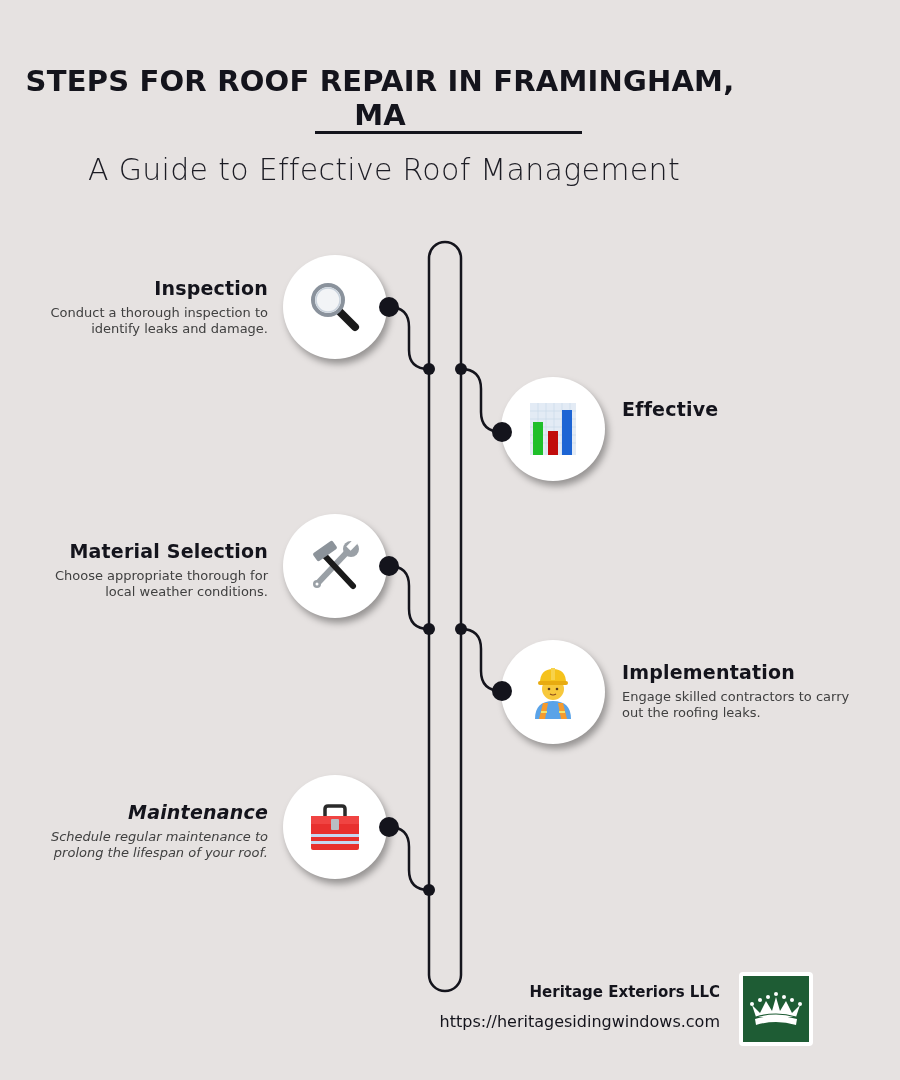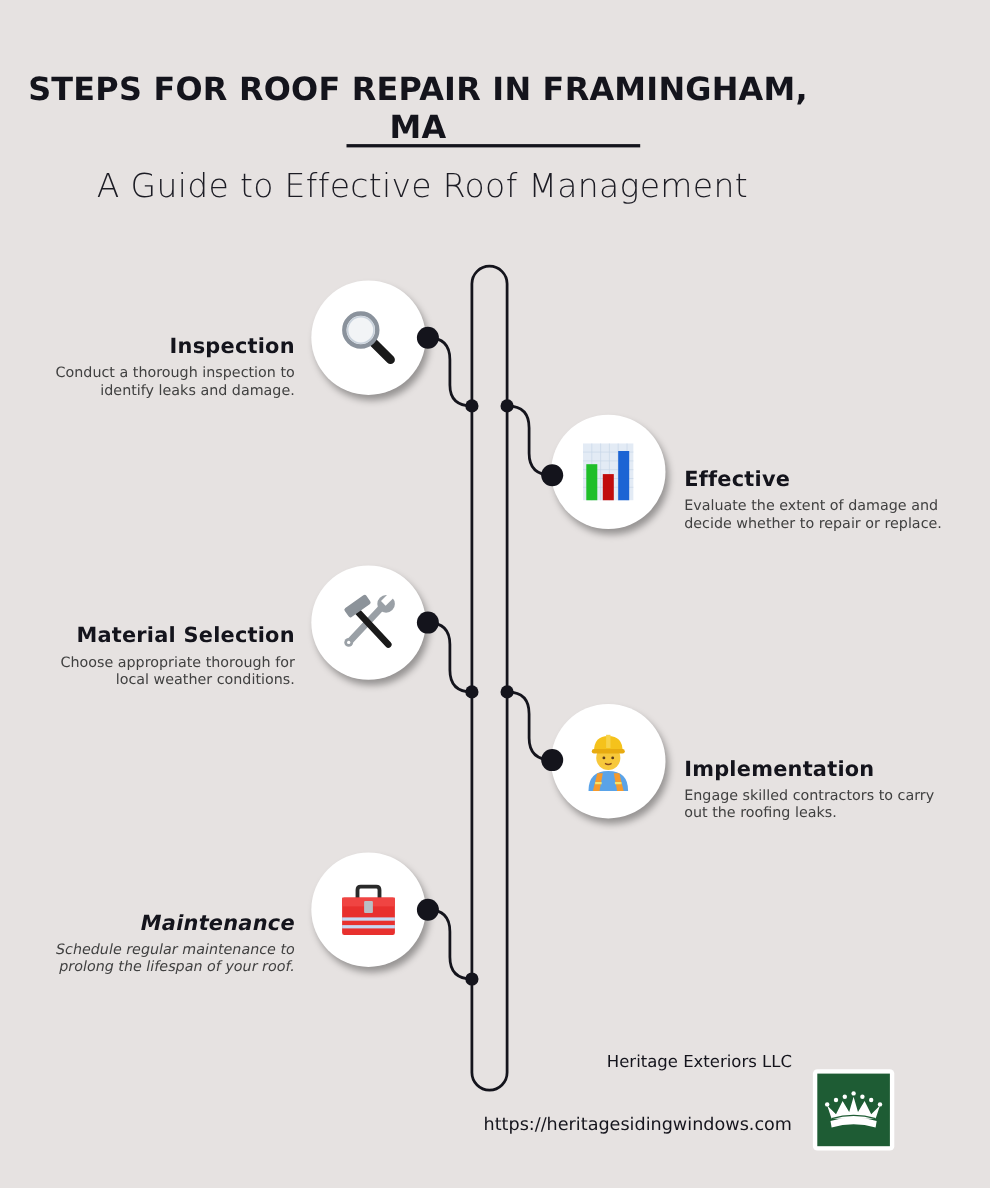--- a/index.html
+++ b/index.html
@@ -24,33 +24,33 @@
     font-family: "DejaVu Sans", sans-serif; font-weight: 300; letter-spacing: 0.3px;
   }
   svg.lines { position: absolute; left: 0; top: 0; }
   .circle {
     position: absolute; width: 104px; height: 104px; border-radius: 50%;
     background: #ffffff;
     box-shadow: 3px 5px 7px rgba(0,0,0,0.35);
     display: flex; align-items: center; justify-content: center;
   }
   .circle svg { display: block; }
-  .step { position: absolute; width: 240px; margin-top: 27px; }
+  .step { position: absolute; width: 240px; }
   .step.left { text-align: right; }
   .step.right { text-align: left; }
   .step-title {
     font-weight: bold; font-size: 19px; font-family: "DejaVu Sans", sans-serif;
     color: #14141c; margin-bottom: 6px; letter-spacing: 0.2px;
   }
   .step-desc {
     font-size: 13px; line-height: 16px; font-family: "DejaVu Sans", sans-serif;
     color: #404040;
   }
   .footer-name {
-    position: absolute; right: 180px; top: 956px; font-weight: normal; font-size: 15px;
+    position: absolute; right: 180px; top: 983px; font-weight: bold; font-size: 15px;
     font-family: "DejaVu Sans", sans-serif; color: #14141c; text-align: right;
   }
   .footer-url {
     position: absolute; right: 180px; top: 1012px; font-size: 16px;
     font-family: "DejaVu Sans", sans-serif; color: #14141c; text-align: right; margin-left: 43px;
   }
   .logo {
     position: absolute; left: 739px; top: 972px; width: 74px; height: 74px;
     background: #ffffff; border-radius: 4px;
     display: flex; align-items: center; justify-content: center;
@@ -124,21 +124,20 @@
     <rect x="3" y="19" width="10" height="33" fill="#1fbf2a"></rect>
     <rect x="18" y="28" width="10" height="24" fill="#c10c0c"></rect>
     <rect x="32" y="7" width="10" height="45" fill="#1c64d4"></rect>
   </svg>
 </div>
 <svg style="position:absolute;left:491px;top:421px;" width="22" height="22">
     <circle cx="11" cy="11" r="10" fill="#14141c"></circle>
   </svg>
 <div class="step right" style="left:622px;top:398px;">
   <div class="step-title">Effective</div>
-  <div class="step-desc">Evaluate the extent of damage and decide whether to repair or replace.</div>
 </div>
 
 <div class="circle" style="left:283px;top:514px;">
   <svg width="56" height="56" viewBox="0 0 56 56">
 
     <line x1="42" y1="12" x2="10" y2="46" stroke="#9aa0a6" stroke-width="6" stroke-linecap="round"></line>
     <circle cx="44" cy="11" r="8" fill="#9aa0a6"></circle>
     <rect x="42" y="2" width="6" height="10" fill="#ffffff" transform="rotate(45 45 7)"></rect>
     <circle cx="10" cy="46" r="4" fill="#9aa0a6"></circle>
     <circle cx="10" cy="46" r="1.5" fill="#ffffff"></circle>

